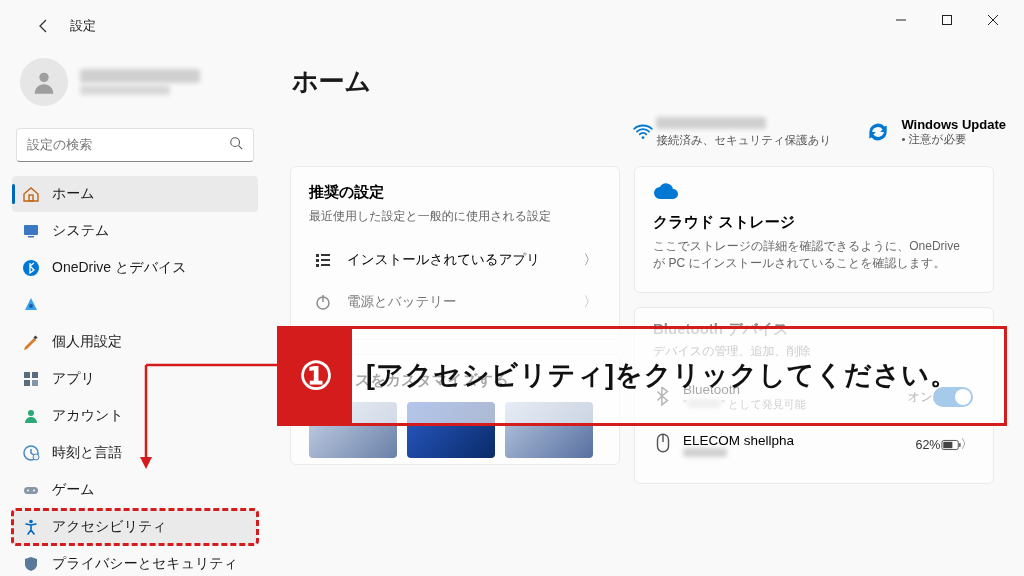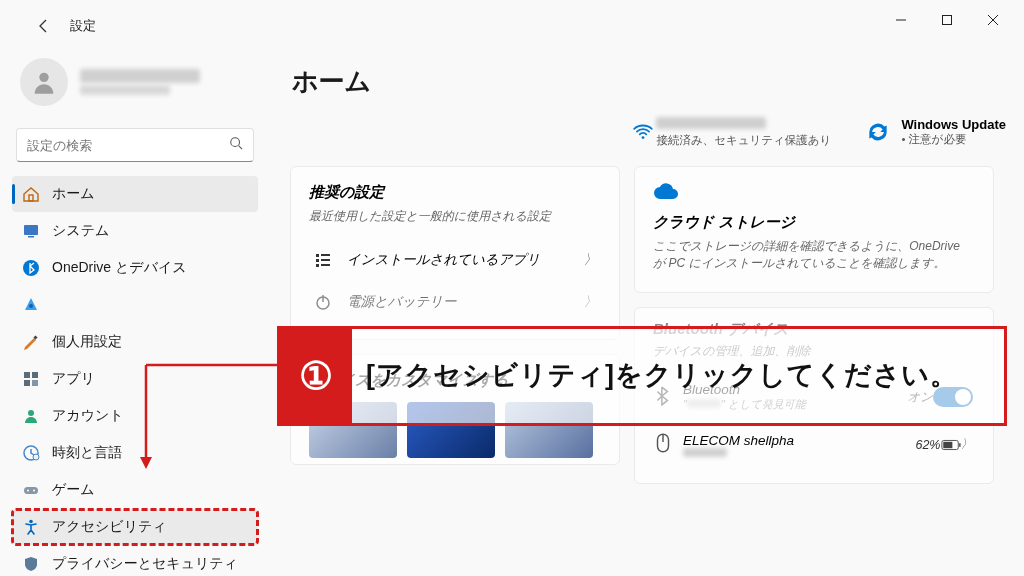--- a/index.html
+++ b/index.html
@@ -20,21 +20,21 @@
 
 .sidebar { position:absolute; left:0; top:46px; width:270px; padding: 0 12px; }
 .userrow { display:flex; align-items:center; gap:12px; padding: 12px 8px 18px 8px; }
 .avatar { width:48px; height:48px; border-radius:50%; background:#e6e6e6; display:flex; align-items:center; justify-content:center; }
 .avatar svg { width:28px; height:28px; fill:#9e9e9e; }
 .userinfo { display:flex; flex-direction:column; gap:2px; }
 .blurname { width:120px; height:14px; background:#d0d0d0; border-radius:3px; filter:blur(2px); }
 .bluremail { width:90px; height:10px; background:#d8d8d8; border-radius:3px; filter:blur(2px); }
 
 .searchbox { display:flex; align-items:center; background:#fff; border:1px solid #e0e0e0; border-bottom:1px solid #888; border-radius:4px; height:34px; padding:0 10px; margin: 4px 4px 14px 4px; }
-.searchbox input { border:none; outline:none; flex:1; font-size:13px; background:transparent; }
+.searchbox input { border:none; outline:none; flex:1; font-size:13px; background:transparent;font-family:Liberation Serif, serif; }
 .searchbox .sicon { color:#555; }
 
 .navlist { list-style:none; display:flex; flex-direction:column; gap:1px; }
 .navitem { display:flex; align-items:center; gap:12px; height:36px; padding:0 10px; border-radius:4px; font-size:14px; color:#1a1a1a; position:relative; }
 .navitem.selected { background:#eaeaea; }
 .navitem.selected::before { content:""; position:absolute; left:0; top:8px; bottom:8px; width:3px; background:#0067c0; border-radius:2px; }
 .navicon { width:18px; height:18px; display:flex; align-items:center; justify-content:center; }
 .navicon svg { width:18px; height:18px; }
 
 
@@ -60,21 +60,21 @@
 
 .wublock { display:flex; align-items:center; gap:10px; margin-left:16px; }
 .wuicon { width:26px; height:26px; display:flex; align-items:center; justify-content:center; }
 .wutxt { display:flex; flex-direction:column; }
 .wutxt .t1 { font-size:13px; font-weight:600; }
 .wutxt .t2 { font-size:11.5px; color:#555; }
 
 
 .cards { display:flex; gap:14px; }
 .col { display:flex; flex-direction:column; gap:14px; }
-.card { background:#fdfdfd; border:1px solid #eaeaea; border-radius:6px; padding:16px 18px;font-style:italic; }
+.card { background:#fdfdfd; border:1px solid #eaeaea; border-radius:6px; padding:16px 18px; }
 .leftcol { width:330px; }
 .rightcol { width:360px; }
 .cardtitle { font-size:15px; font-weight:600; margin-bottom:6px; }
 .cardsub { font-size:12px; color:#666; margin-bottom:14px; }
 .settingrow { display:flex; align-items:center; gap:14px; padding:12px 4px; font-size:13.5px; }
 .settingrow .chev { margin-left:auto; color:#666; }
 .rowicon { width:20px; display:flex; justify-content:center; color:#333; }
 
 .cloudicon { color:#0078d4; margin-bottom:8px; }
 .bttitle { font-size:15px; font-weight:600; color:#8a8a8a; }

